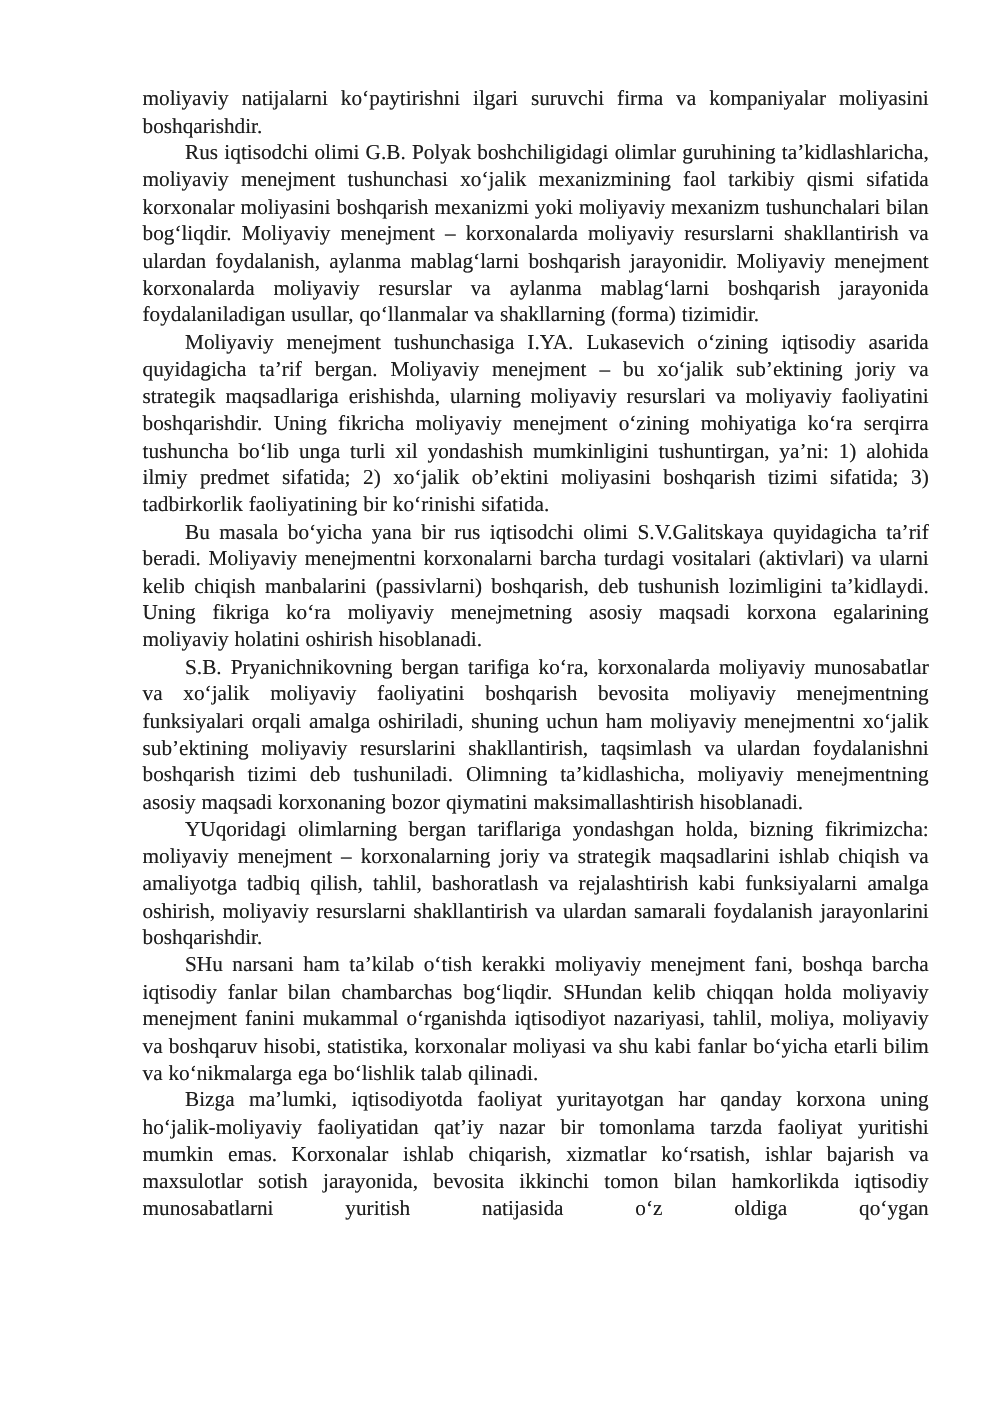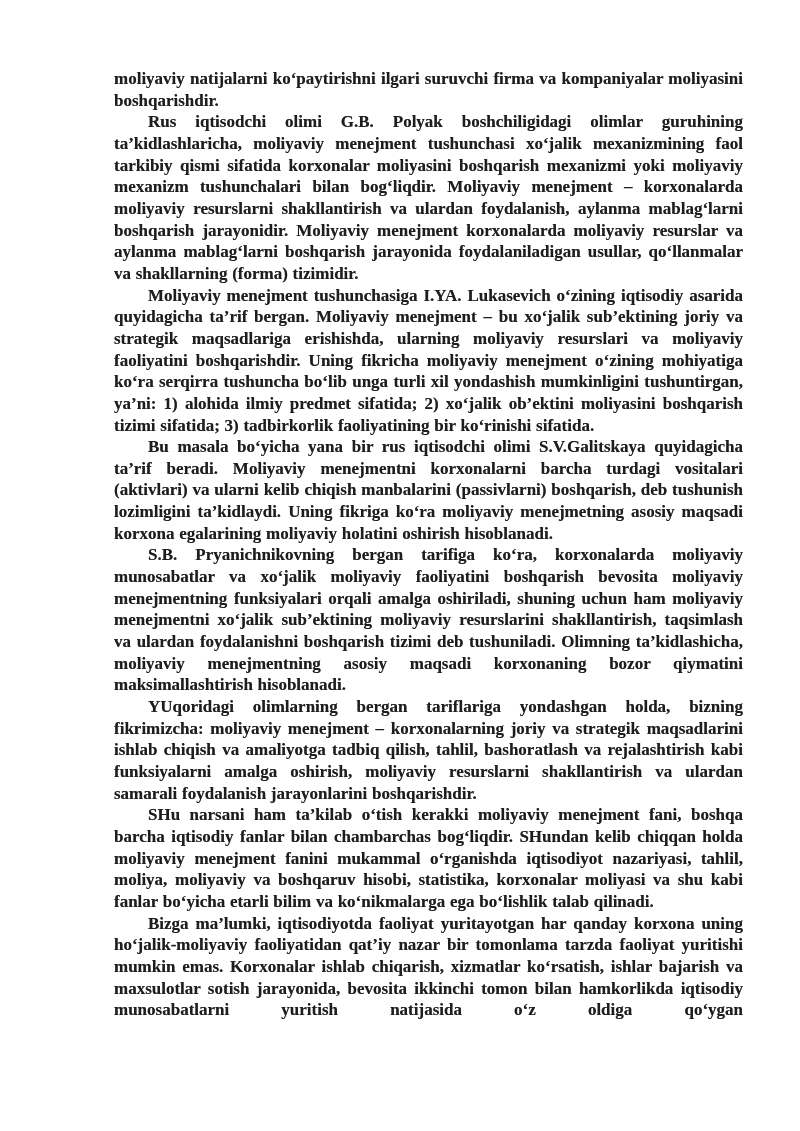--- a/index.html
+++ b/index.html
@@ -19,21 +19,20 @@
     left: 114px;
     top: 68px;
     width: 629px;
     font-family: "Liberation Serif", "DejaVu Serif", serif;
     font-size: 17px;
     line-height: 21.65px;
     color: #1e1e1e;
     text-align: justify;
     text-shadow: 0 0 0.45px rgba(20,20,20,0.55);
     word-spacing: 0.5px;
-    font-weight: bold;
   }
   .para {
     margin: 0;
     padding: 0;
   }
   .para.indent {
     text-indent: 34px;
   }
   
   .para.continued {

